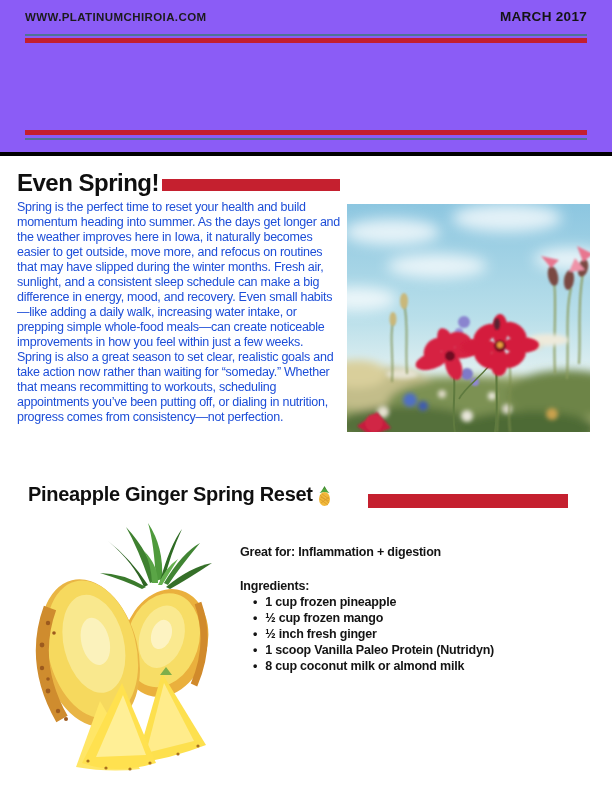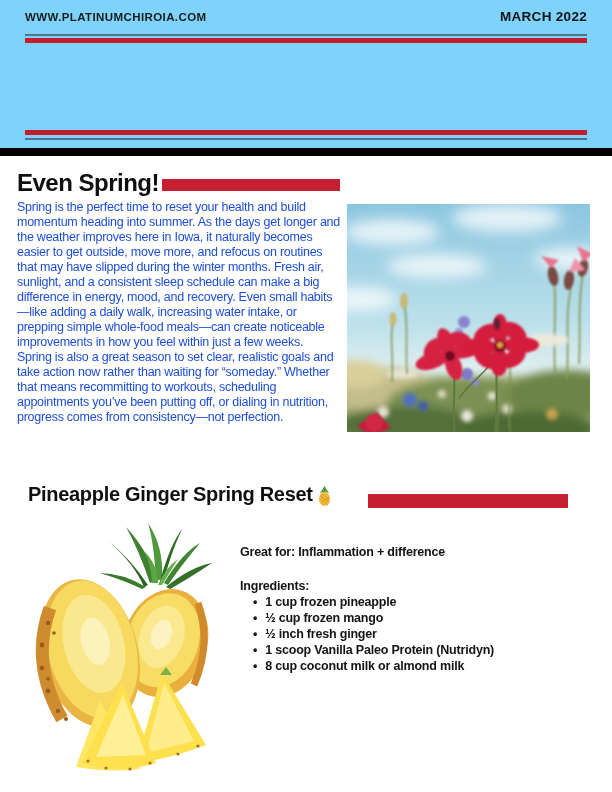--- a/index.html
+++ b/index.html
@@ -3,21 +3,21 @@
 <meta charset="utf-8">
 <style>
   html,body { margin:0; padding:0; background:#ffffff; }
   .page {
     position:relative; width:612px; height:792px; background:#ffffff;
     font-family:"Liberation Sans", sans-serif; overflow:hidden; margin:0 auto;
   }
   
   .masthead {
     position:absolute; top:0; left:0; width:612px; height:156px;
-    background:#7dd3fc; border-bottom:8px solid #000000; box-sizing:border-box;
+    background:#8b5cf6; border-bottom:4px solid #000000; box-sizing:border-box;
   }
   .site-url {
     position:absolute; left:25px; top:11px; font-size:11.5px; font-weight:bold;
     letter-spacing:0.4px; color:#1b1b1b;
   }
   .issue-date {
     position:absolute; right:25px; top:9px; font-size:13.5px; font-weight:600;
     letter-spacing:0.3px; color:#141414;
   }
   .rule { position:absolute; left:25px; right:25px; }
@@ -66,21 +66,21 @@
   .recipe-col li::before { content:"\2022"; margin-right:8px; }
   .why { margin-top:16px !important; line-height:15.5px !important; }
 </style>
 </head>
 <body>
 
 <div class="page">
 
   <header class="masthead">
     <div class="site-url">WWW.PLATINUMCHIROIA.COM</div>
-    <div class="issue-date">MARCH 2022</div>
+    <div class="issue-date">MARCH 2017</div>
     <div class="rule rule-blue top-blue"></div>
     <div class="rule rule-red top-red"></div>
     <div class="rule rule-red bottom-red"></div>
     <div class="rule rule-blue bottom-blue"></div>
   </header>
 
   <main>
 
     <h2 class="hello-heading">Even Spring!</h2>
     <div class="accent-bar hello-bar"></div>
@@ -278,21 +278,21 @@
           <circle cx="100" cy="246" r="1.6"></circle>
             <circle cx="120" cy="240" r="1.6"></circle>
           <circle cx="148" cy="231" r="1.6"></circle>
             <circle cx="168" cy="223" r="1.6"></circle>
         </g>
         <path d="M130 152 L136 144 L142 152 Z" fill="#7fae4a"></path>
       </svg>
     </div>
 
     <div class="recipe-col">
-      <p>Great for: Inflammation + difference</p>
+      <p>Great for: Inflammation + digestion</p>
       <p class="ing-label">Ingredients:</p>
       <ul>
         <li>1 cup frozen pineapple</li>
         <li>½ cup frozen mango</li>
         <li>½ inch fresh ginger</li>
         <li>1 scoop Vanilla Paleo Protein (Nutridyn)</li>
         <li>8 cup coconut milk or almond milk</li>
       </ul>
     </div>
 

